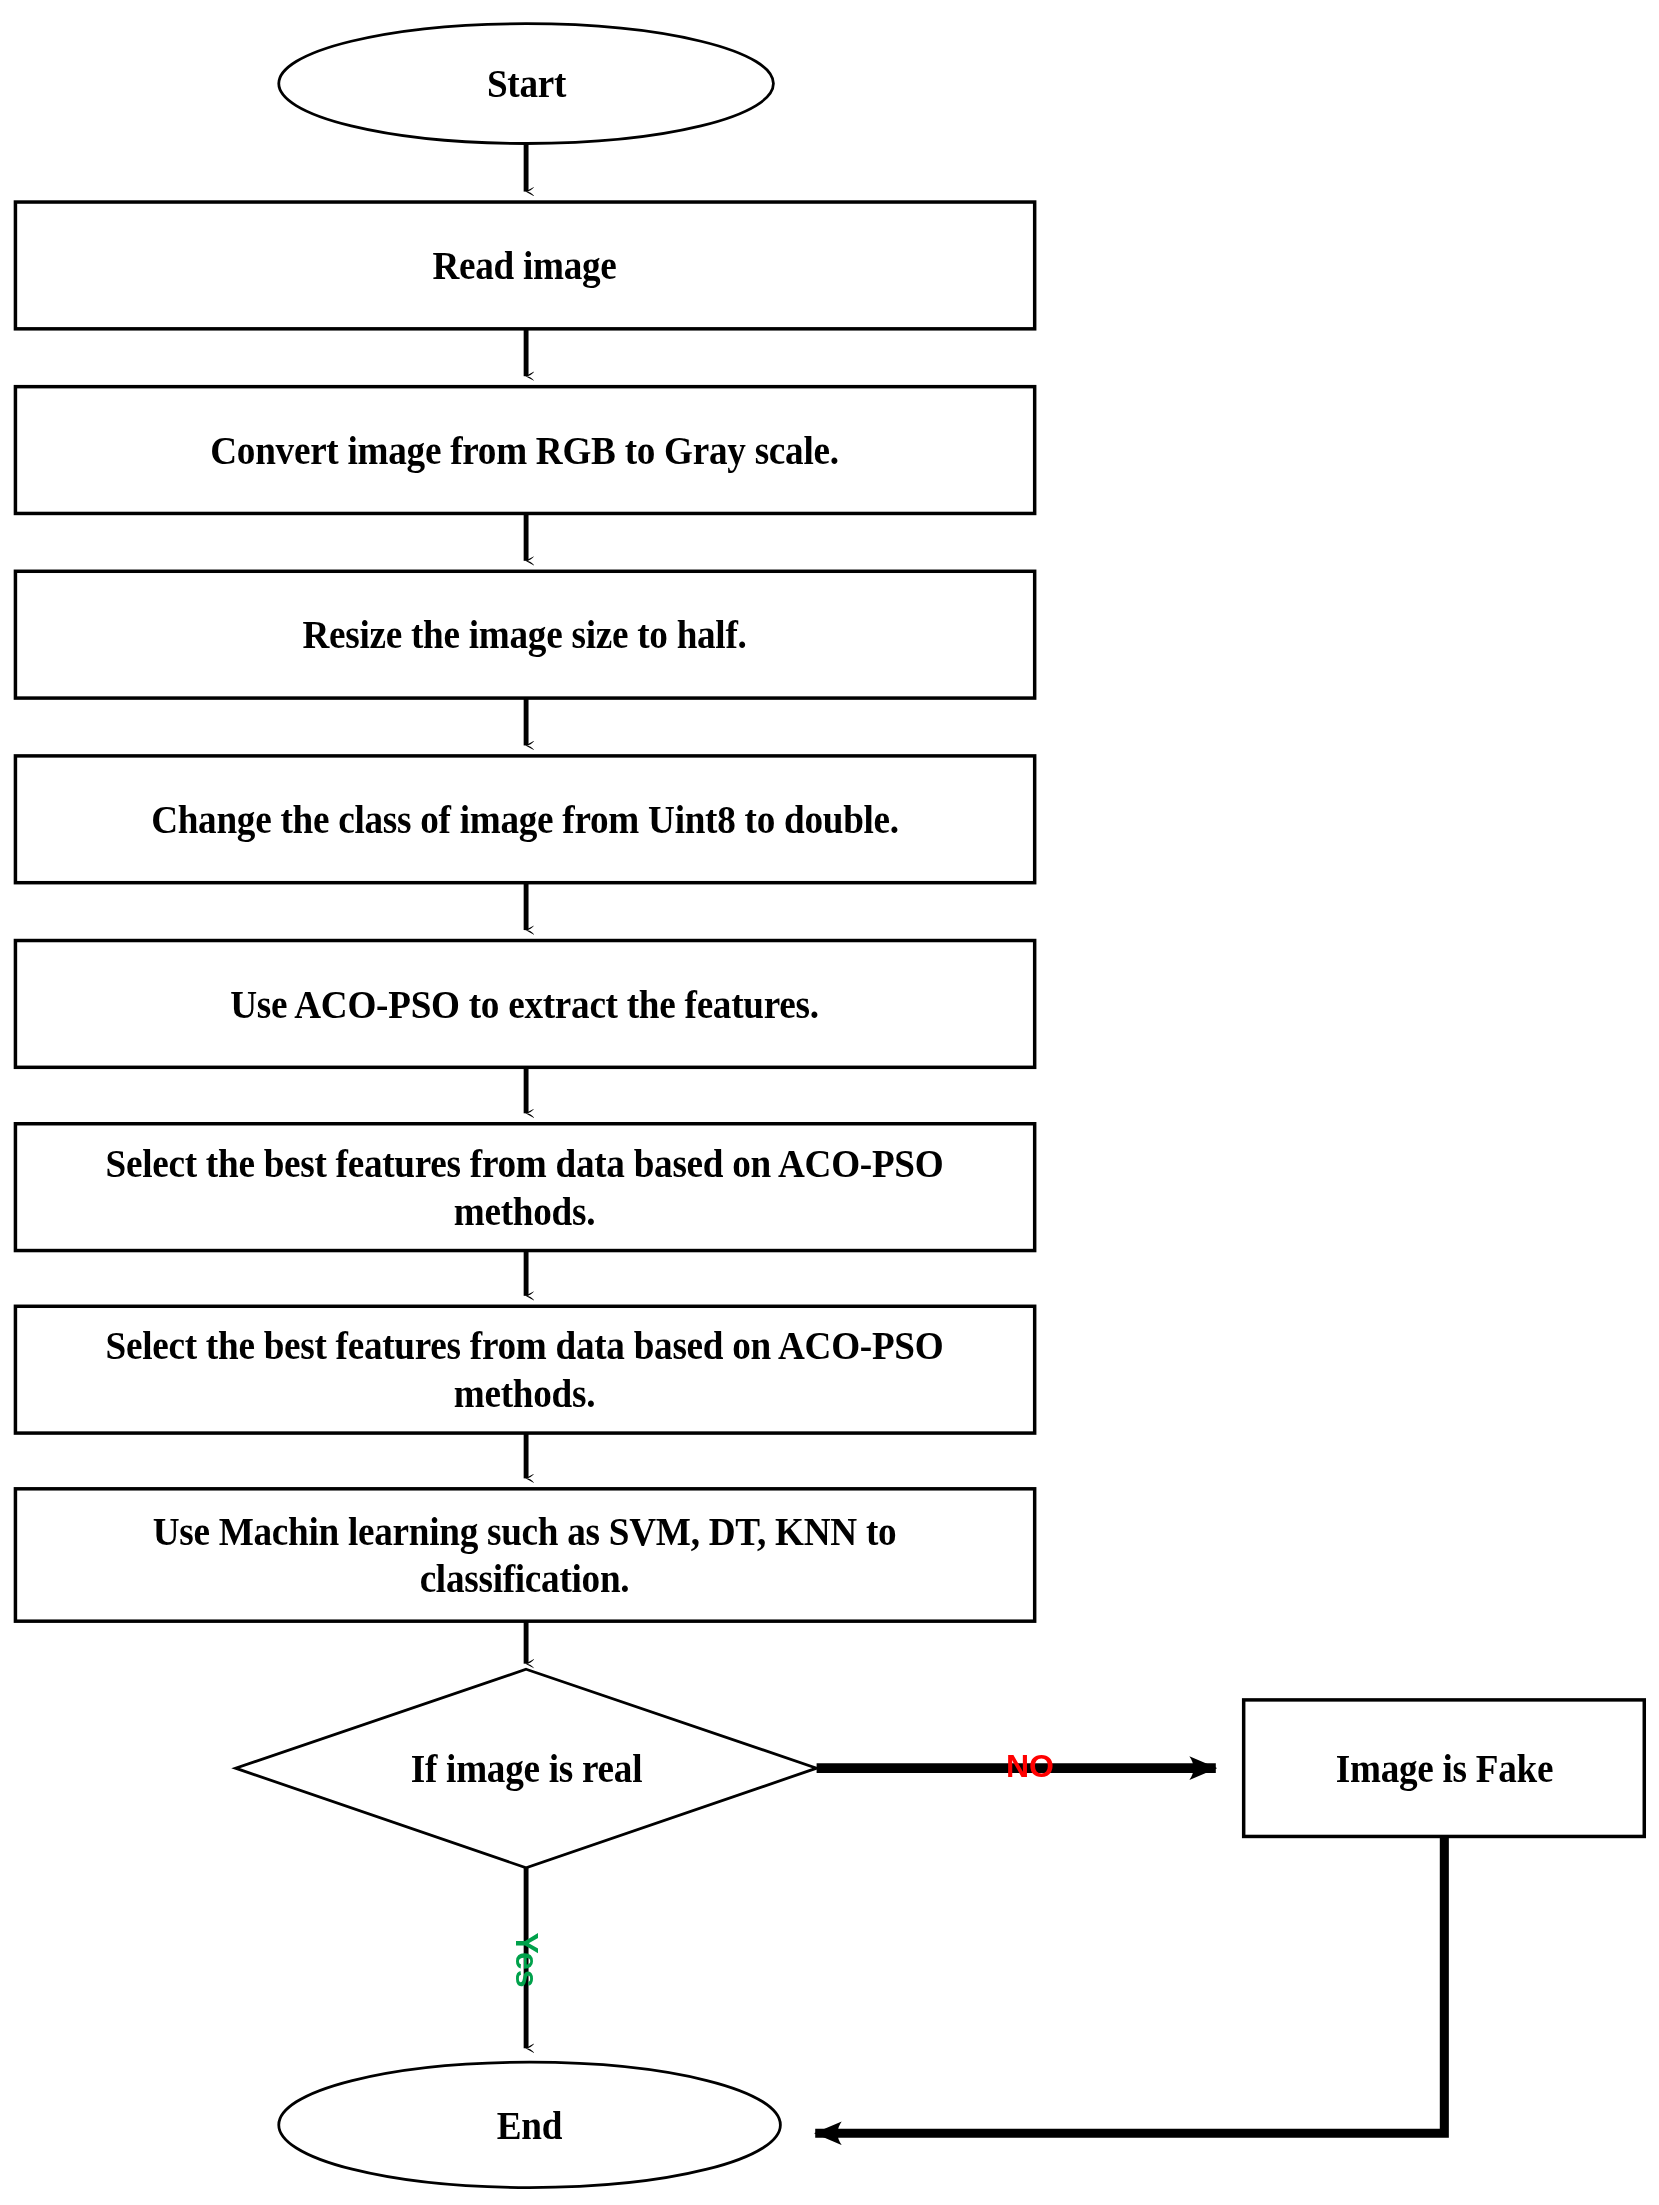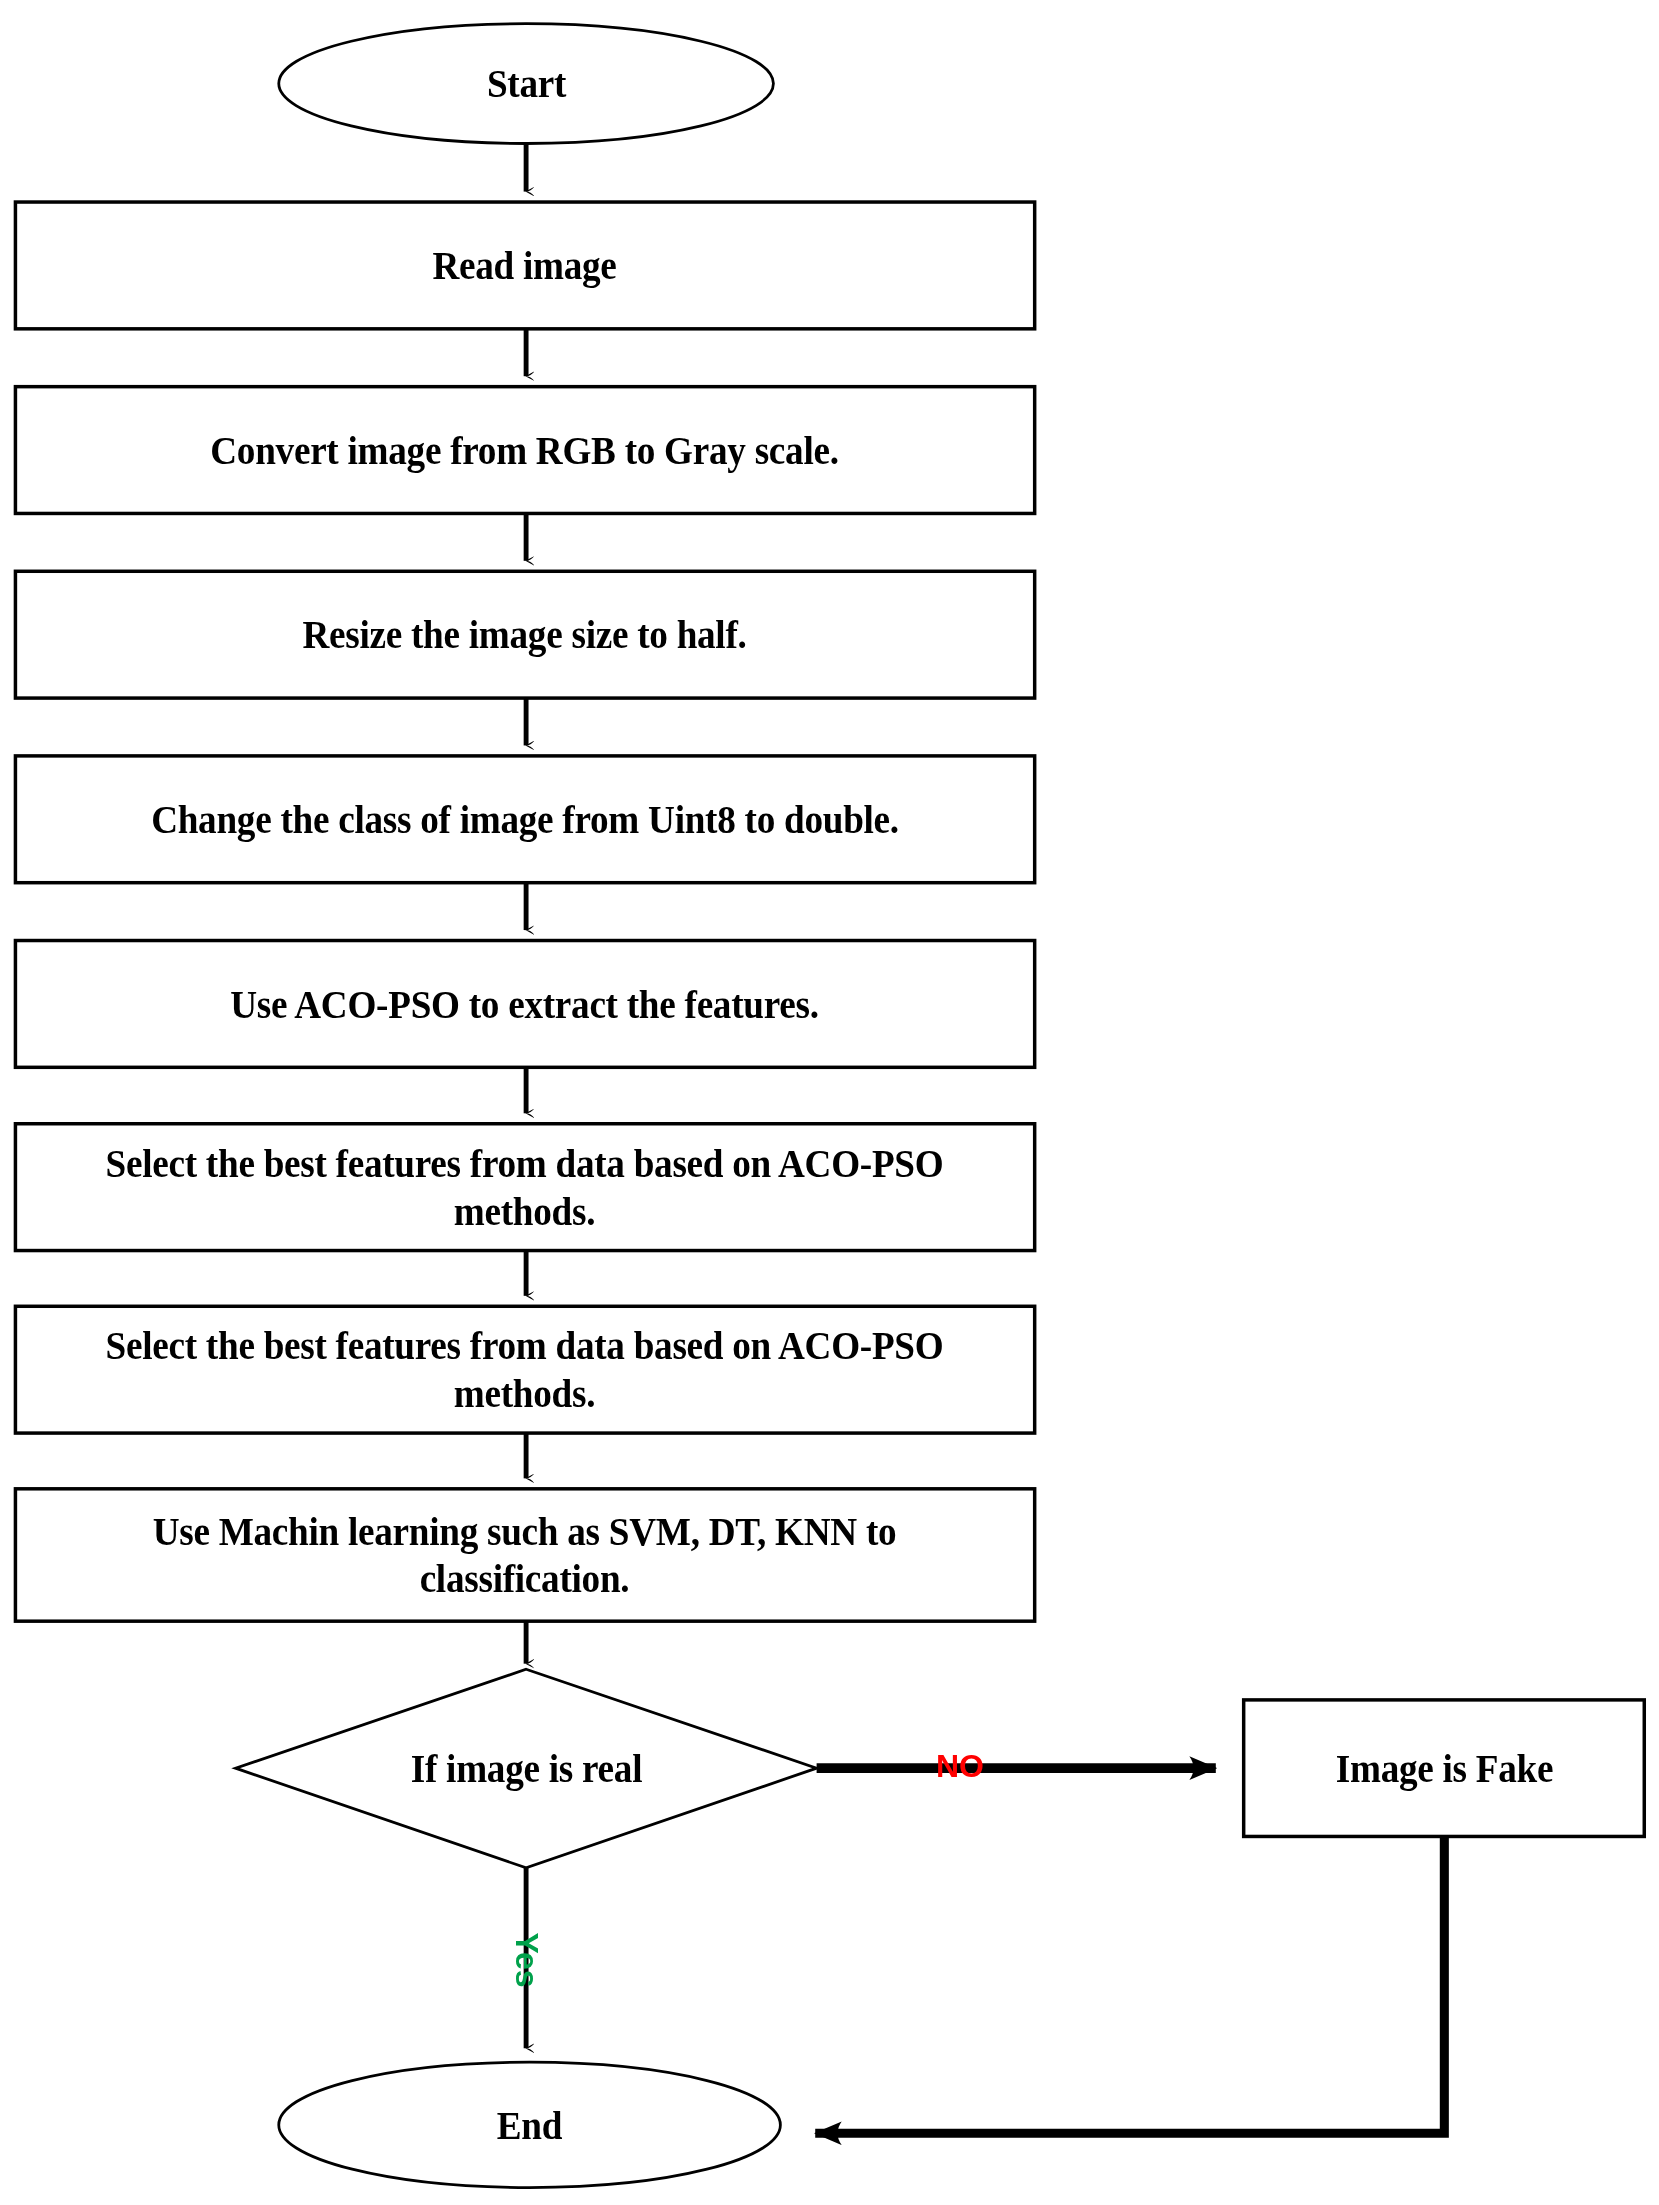--- a/index.html
+++ b/index.html
@@ -137,18 +137,18 @@
   <div class="node-label process-label" style="left:29px; top:1306px; width:991px; height:127px;">Select the best features from data based on ACO-PSO methods.</div>
 
   <div class="node-label process-label" style="left:22px; top:1489px; width:1005px; height:132px;">Use Machin learning such as SVM, DT, KNN to classification.</div>
 
   <div class="node-label decision-label" style="left:279px; top:1728px; width:495px; height:82px;">If image is real</div>
 
   <div class="node-label process-label" style="left:1251px; top:1700px; width:387px; height:137px;">Image is Fake</div>
 
   <div class="node-label terminal-label" style="left:282px; top:2064px; width:495px; height:123px;">End</div>
 
-  <div class="edge-label" id="edge-label-no" style="left:936px; top:1750px;text-align:right;">NO</div>
+  <div class="edge-label" id="edge-label-no" style="left:1006px; top:1750px;text-align:right;">NO</div>
 
   <div class="edge-label" id="edge-label-yes" style="left:499px; top:1944px;">Yes</div>
 
 </div>
 
 
 </body></html>

